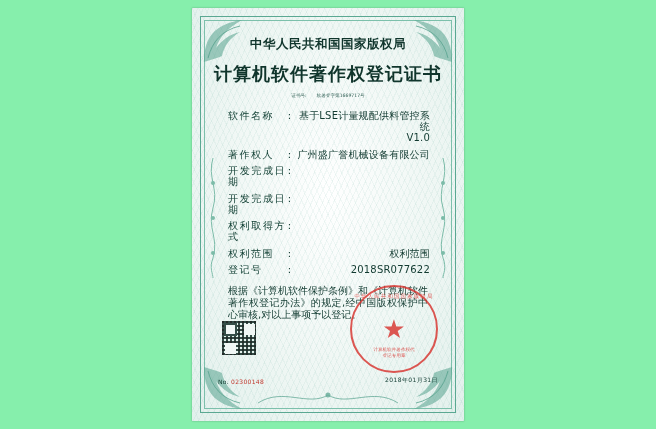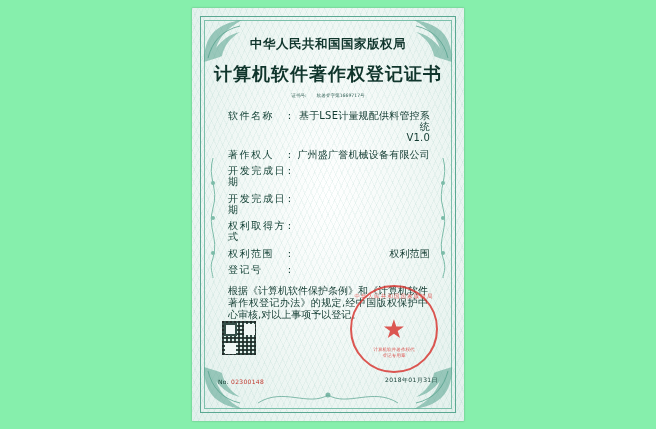--- a/index.html
+++ b/index.html
@@ -322,20 +322,21 @@
 
         <div class="frow">
           <span class="flabel">权利范围</span>
           <span class="fcolon">:</span>
           <span class="fvalue">权利范围</span>
         </div>
 
         <div class="frow">
           <span class="flabel">登记号</span>
           <span class="fcolon">:</span>
+          <span class="fvalue">2018SR077622</span>
         </div>
 
       </div>
 
       <div class="para">根据《计算机软件保护条例》和《计算机软件著作权登记办法》的规定,经中国版权保护中心审核,对以上事项予以登记。</div>
     </div>
 
     <div class="qr"></div>
 
     <div class="seal">

